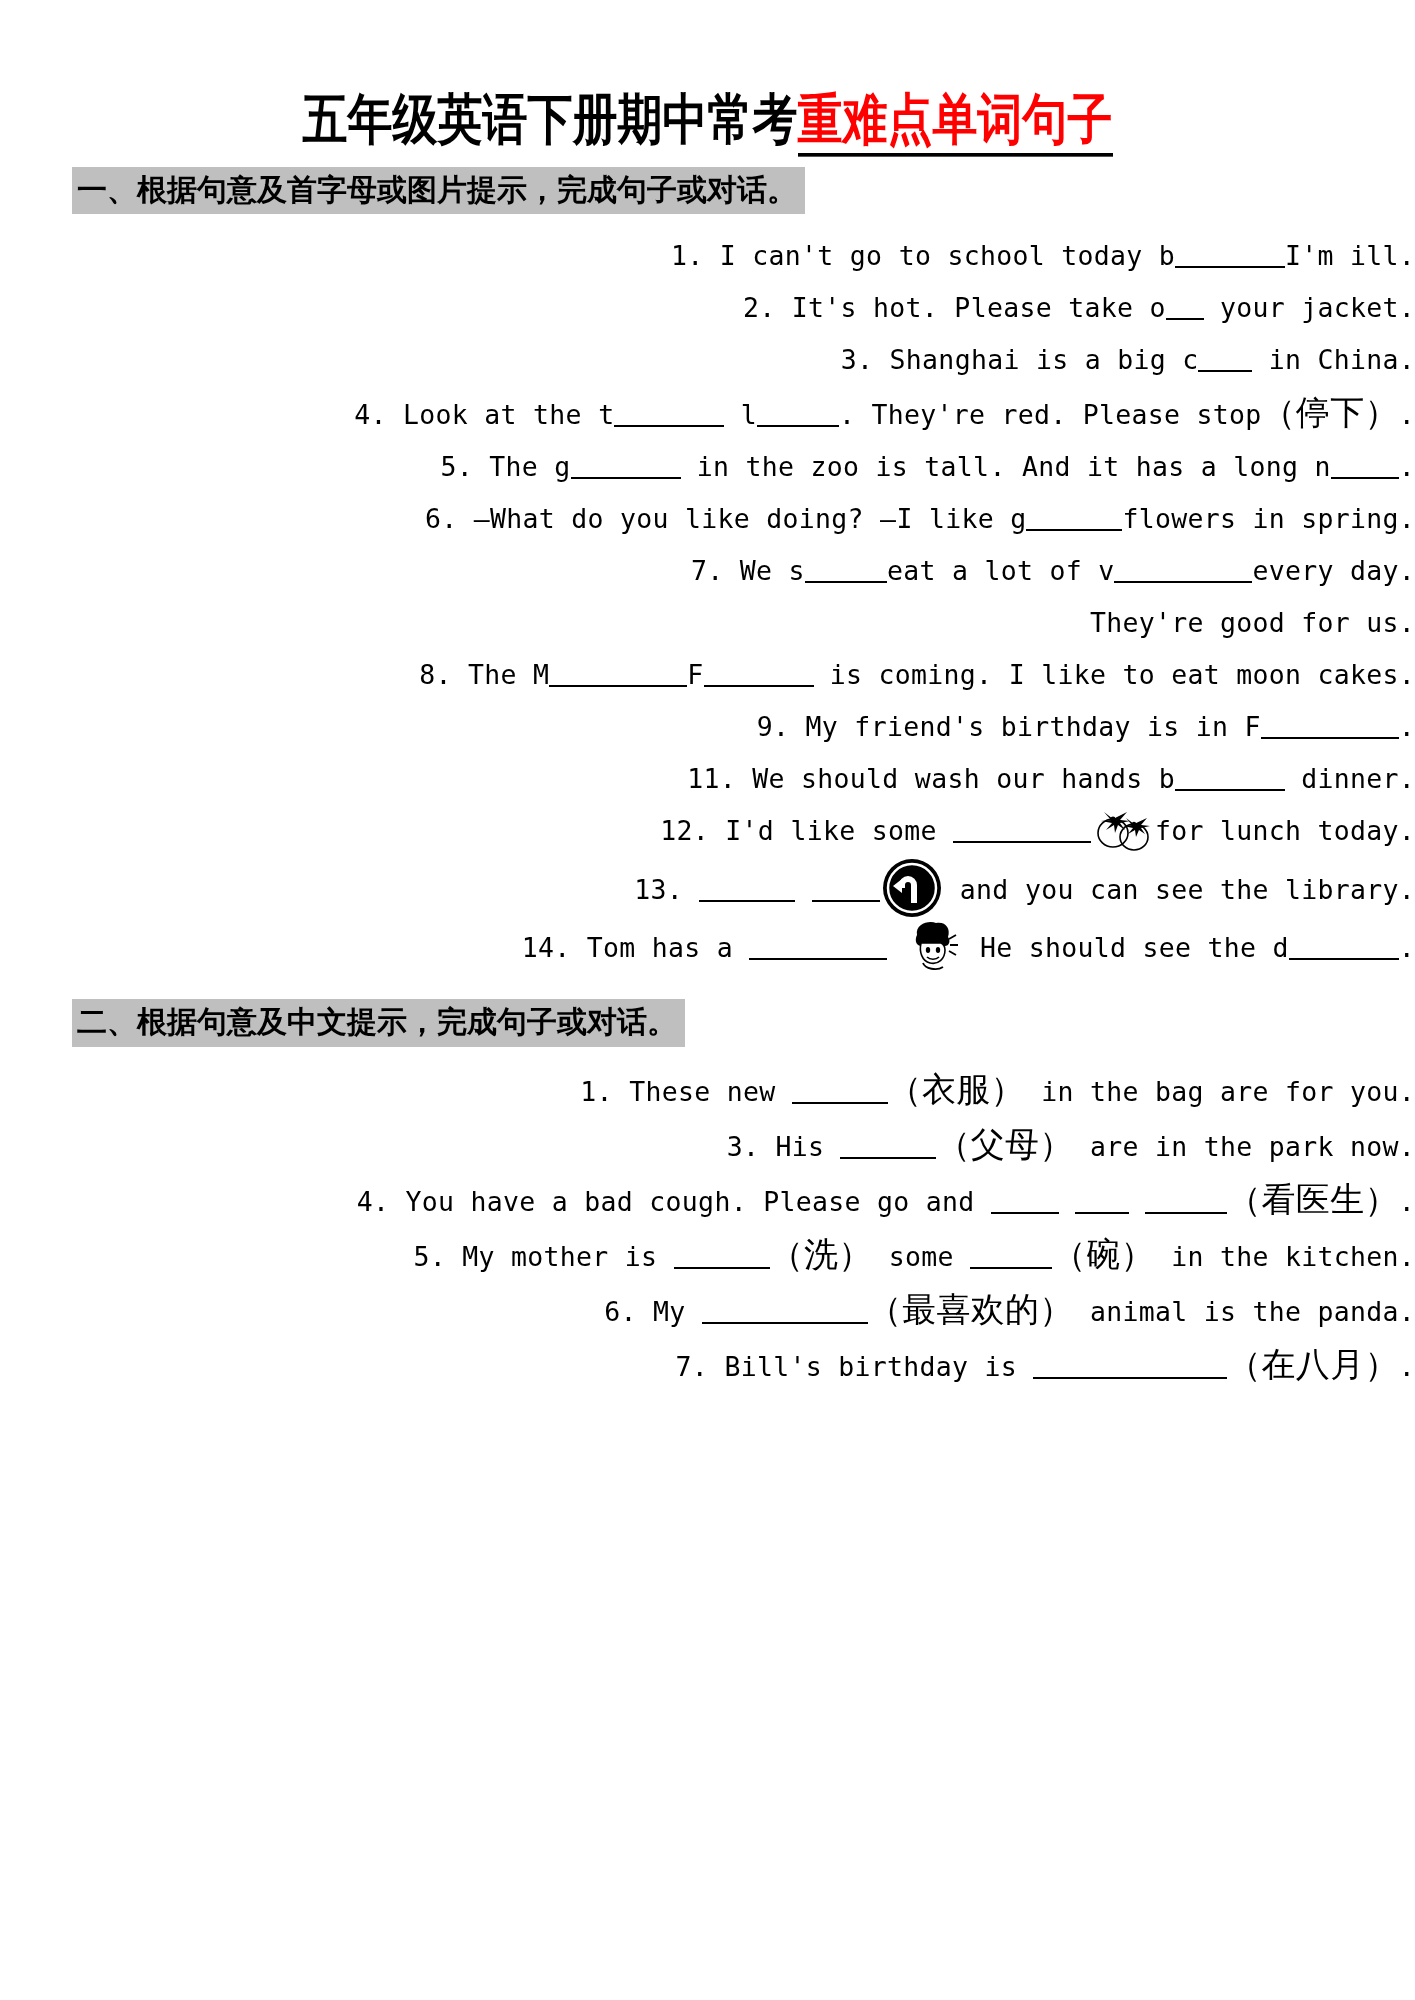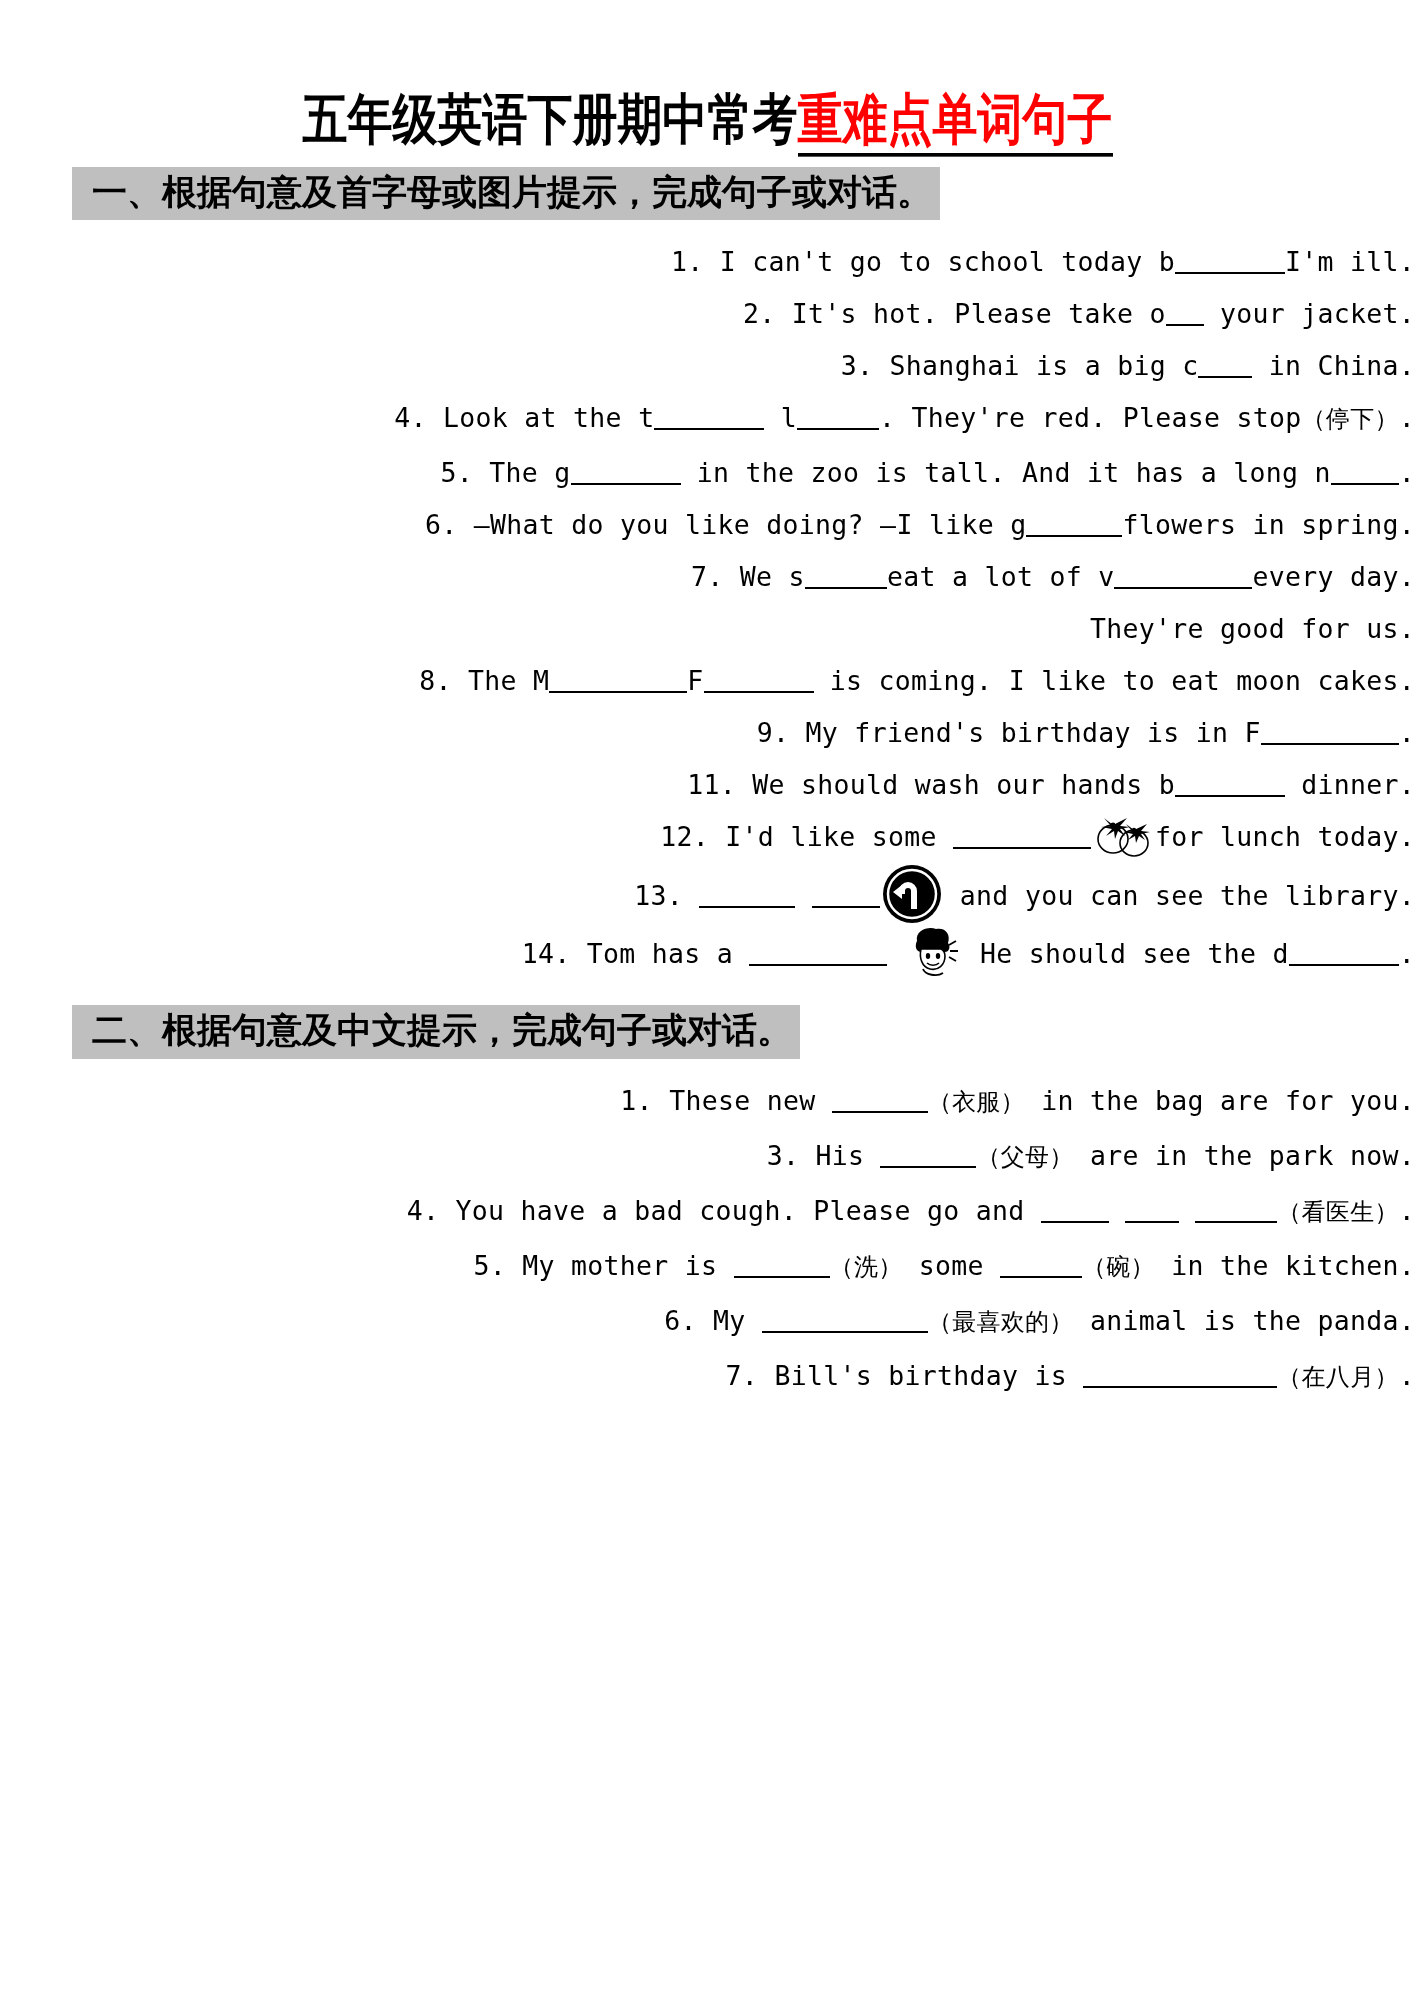--- a/index.html
+++ b/index.html
@@ -47,24 +47,24 @@
     color: #ff0000;
     border-bottom: 3px solid #000000;
     padding-bottom: 1px;
   }
 
   
   .section-band {
     background: #bfbfbf;
     display: block;
     margin: 6px;
-    padding: 5px 8px 7px 20px;
+    padding: 5px 8px 7px 5px;
     font-family: "DejaVu Sans", "Liberation Sans", sans-serif;
     font-weight: bold;
-    font-size: 35px;
+    font-size: 30px;
     line-height: 1.18;
     color: #000000;
     white-space: nowrap;
     width: fit-content;
     max-width: 1280px;
   }
   .band-1 { margin-top: 30px; margin-left: 72px; }
   .band-2 { margin-top: 24px; margin-left: 72px; }
 
   
@@ -79,22 +79,22 @@
     font-size: 26.5px;
     line-height: 52px;
     color: #000000;
     margin: 0 0 0 72px;
     padding: 0;
     white-space: nowrap;
     letter-spacing: 0.3px;
   }
   .qline.first { margin-top: 16px; }
   .cn {
-    font-family: Liberation Mono, monospace;
-    font-size: 24px;
+    font-family: Liberation Sans, sans-serif;
+    font-size: 34px;
   }
   .blank {
     display: inline-block;
     border-bottom: 2px solid #000000;
     vertical-align: -3px;
     height: 20px;
   }
   .b3  { width: 38px; }
   .b4  { width: 54px; }
   .b5  { width: 68px; }

